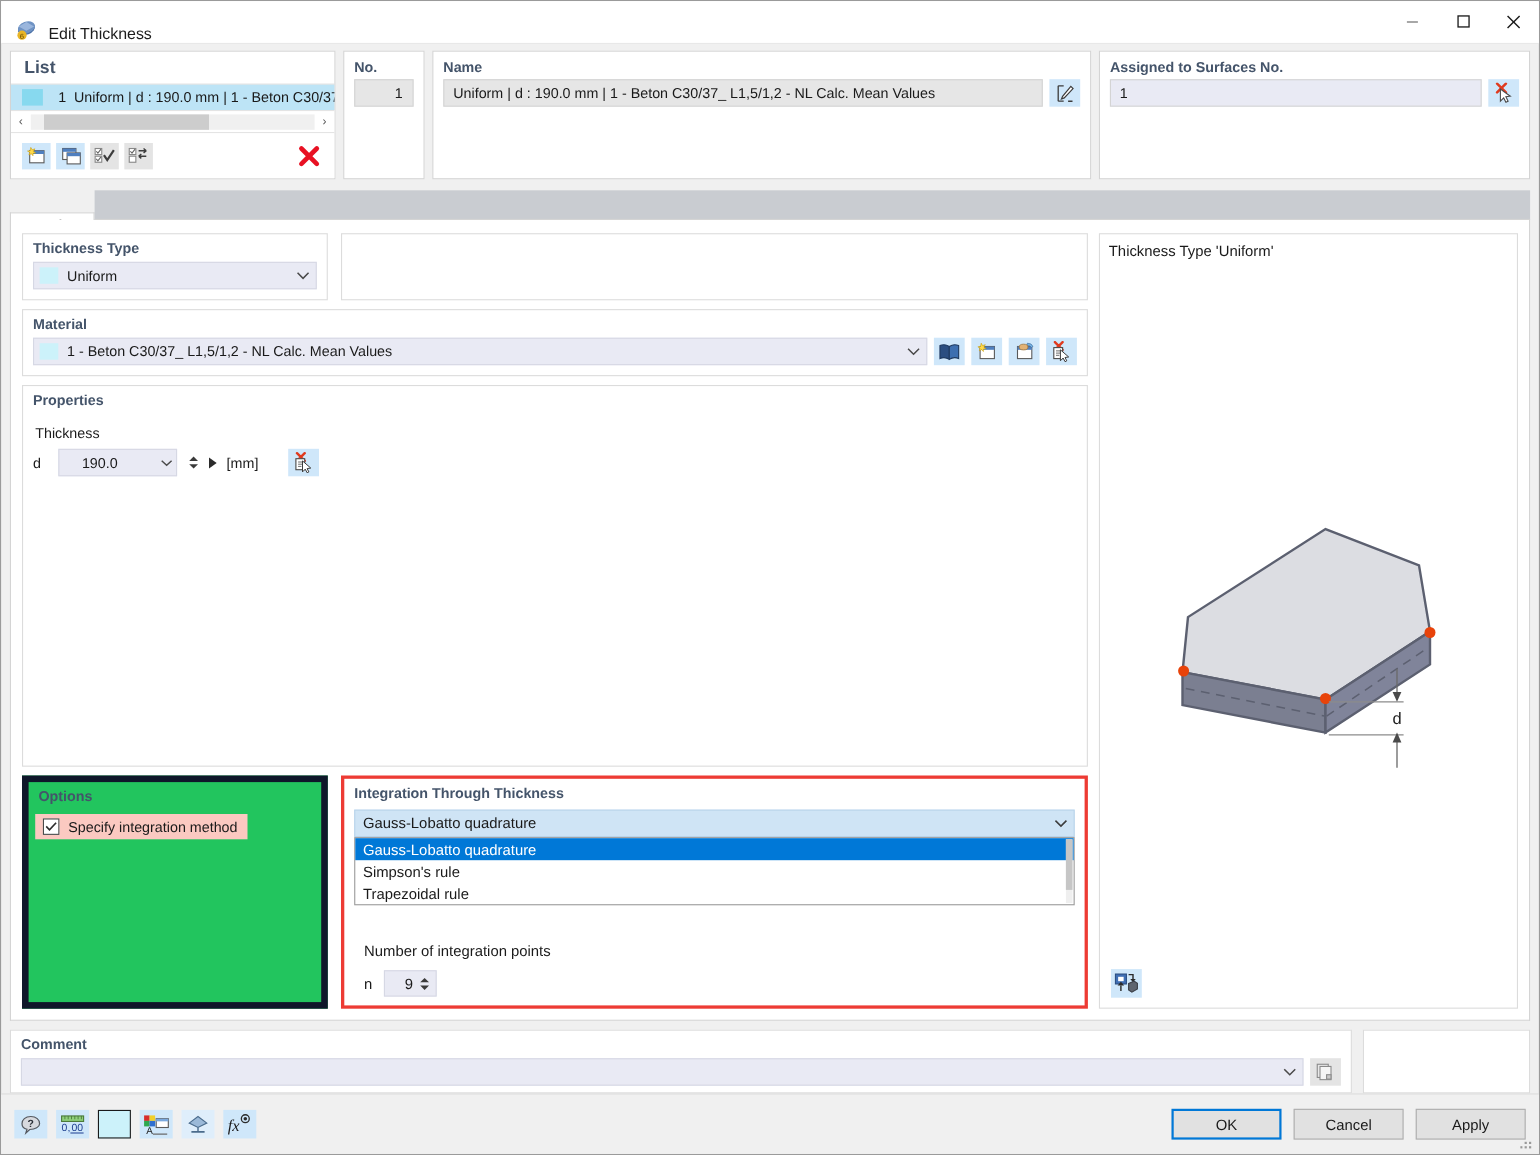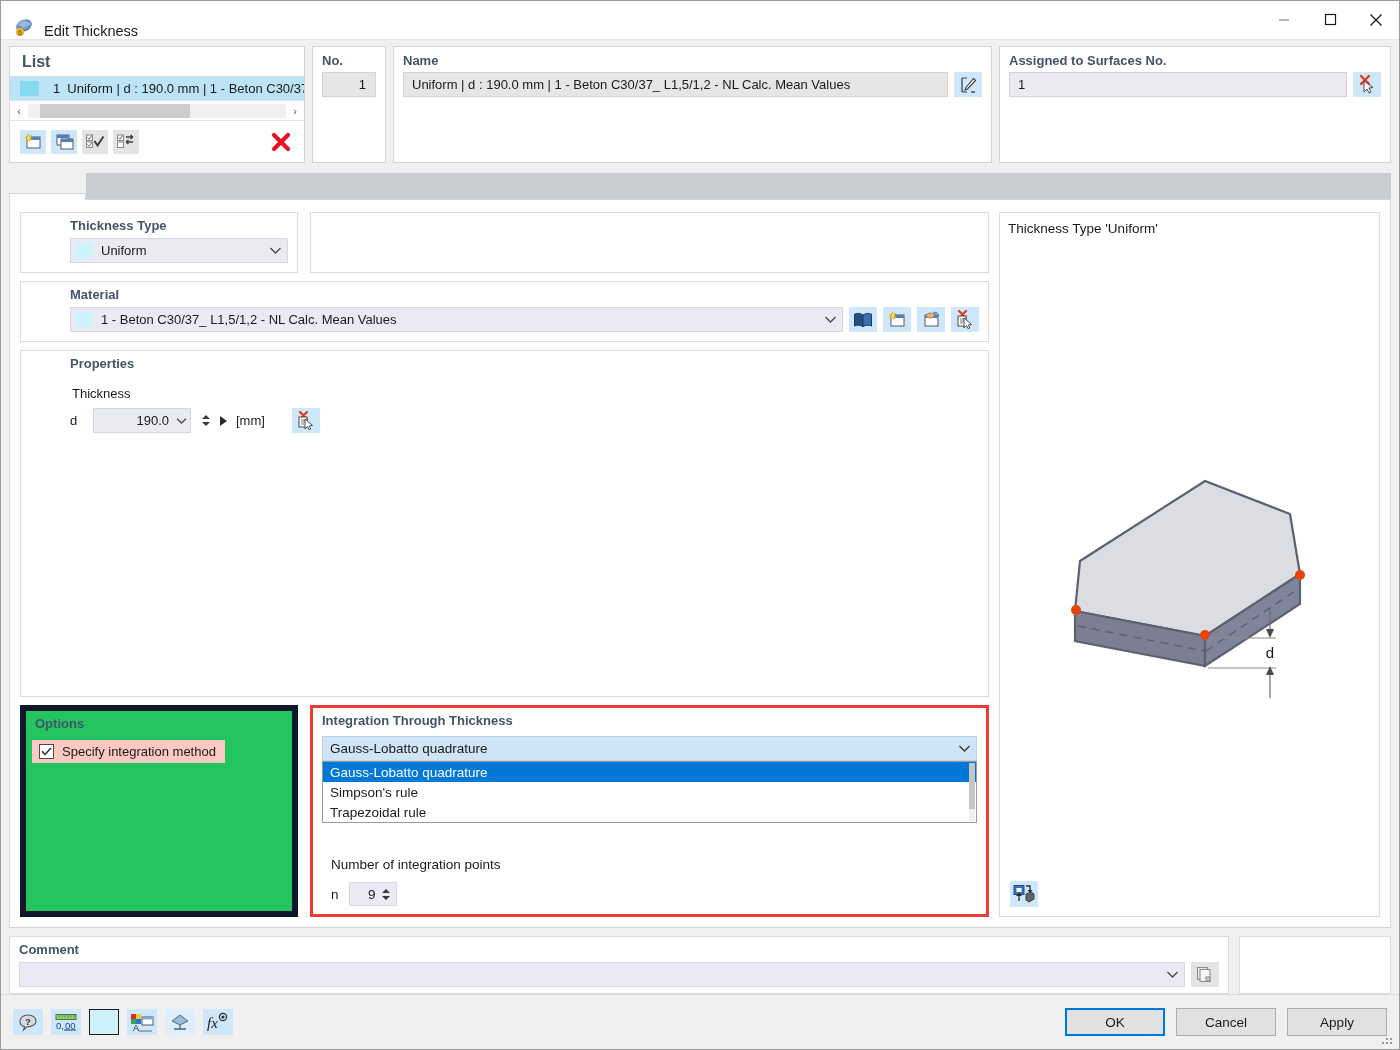--- a/index.html
+++ b/index.html
@@ -75,40 +75,40 @@
   .tabstrip { display:flex; height:27px; }
   .tab { height:27px; padding:0 18px; display:flex; align-items:center; font-size:18px;
          background:#fff; border:1px solid #d4d4d4; border-bottom:none; color:#1a1a1a;margin-top:20px; }
   .tab-filler { flex:1; border-bottom:1px solid #d4d4d4; background:#c9ccd1; }
   .tabpane { flex:1; background:#fff; border:1px solid #d4d4d4; border-top:none;
              display:flex; padding:12px 10px 10px 10px; gap:10px; min-height:0; }
 
   .left-col { flex:1; display:flex; flex-direction:column; gap:8px; min-width:0; }
   .right-col { width:381px; flex:0 0 381px; display:flex; flex-direction:column; }
 
-  .grp { border:1px solid #dcdcdc; background:#fff;padding-left:40px; }
+  .grp { border:1px solid #dcdcdc; background:#fff; }
   .grp-title { color:#44546a; font-weight:bold; font-size:13px; padding:5px 9px 5px 9px; }
 
   .row2 { display:flex; gap:12px; }
   .thick-type-box { width:278px; flex:0 0 278px; }
   .empty-box { flex:1; border:1px solid #dcdcdc; background:#fff; }
 
   .combo { height:25px; background:#e9eaf4; border:1px solid #d6d8e4;
            display:flex; align-items:center; font-size:13px; position:relative; }
   .combo .sw { width:17px; height:15px; background:#ccf2fa; margin-left:5px; margin-right:8px; }
   .combo .cv { flex:1; overflow:hidden; white-space:nowrap; }
   .chev { width:24px; display:flex; align-items:center; justify-content:center; color:#444; }
 
   .props { flex:1; display:flex; flex-direction:column; min-height:0; }
   .props-inner { padding:4px 9px 9px 9px; }
   .sublabel { font-size:13px; margin:6px 0 7px 2px; }
   .thk-row { display:flex; align-items:center; gap:9px; }
   .thk-lbl { width:14px; font-size:13px; }
-  .spin { height:25px; width:98px; background:#e9eaf4; border:1px solid #d6d8e4;
-          display:flex; align-items:center; font-size:13px; }
+  .spin { height:25px; width:108px; background:#e9eaf4; border:1px solid #d6d8e4;
+          display:flex; align-items:center; font-size:13px;gap:32px; }
   .spin .v { flex:1; text-align:right; padding-right:4px; }
   .spin .c { width:17px; display:flex; align-items:center; justify-content:center; color:#444; }
   .arrows { display:flex; flex-direction:column; justify-content:center; gap:3px;
             width:11px; align-items:center; }
   .arrows i { display:block; width:0; height:0; border-left:4px solid transparent;
               border-right:4px solid transparent; }
   .arrows i.up { border-bottom:4px solid #3a3a3a; }
   .arrows i.dn { border-top:4px solid #3a3a3a; }
   .playtri { width:0;height:0;border-top:5px solid transparent;border-bottom:5px solid transparent;
              border-left:7px solid #2b2b2b; }

